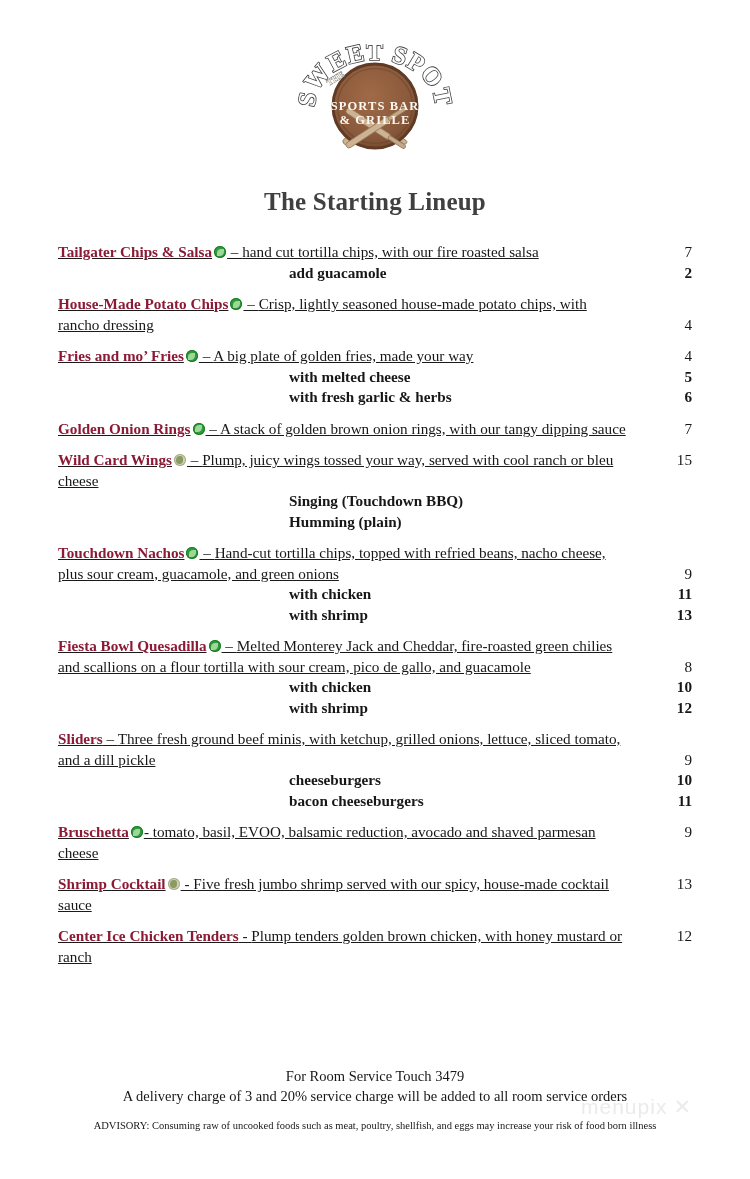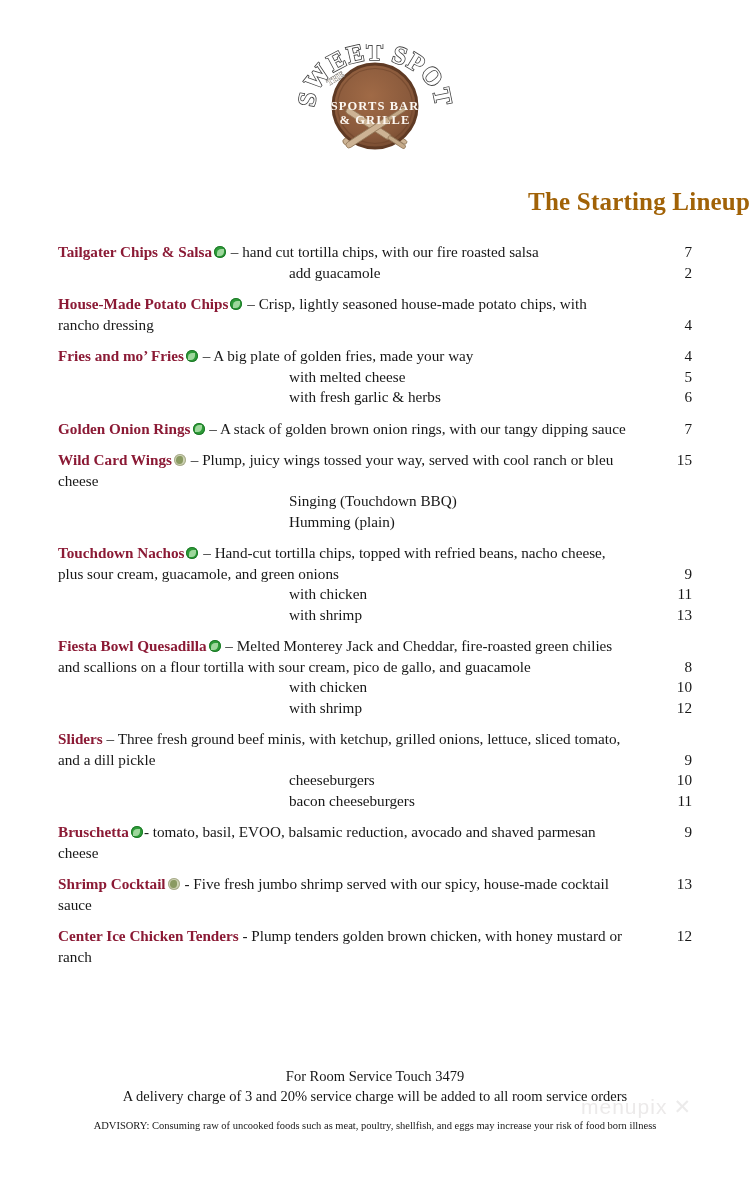--- a/index.html
+++ b/index.html
@@ -31,22 +31,22 @@
   }
   .logo {
     position: relative;
     width: 160px;
     height: 122px;
   }
   .logo svg { display: block; width: 160px; height: 122px; }
 
   
   .section-heading {
-    text-align: right;
-    color: #a16207;
+    text-align: center;
+    color: #404040;
     font-weight: bold;
     font-size: 25px;
     letter-spacing: 0.2px;
     margin: 22px 0 12px 0;
     font-family: "Liberation Serif", "DejaVu Serif", serif;
   }
 
   
   .menu {
     margin: 26px 58px 0 58px;
@@ -57,20 +57,21 @@
     margin-bottom: 11px;
     position: relative;
   }
 
   .item-line {
     position: relative;
     font-size: 15.2px;
     line-height: 20.5px;
     padding-right: 62px;
     text-align: left;
+    text-decoration: underline;
   }
 
   .item-name {
     color: #8b1a35;
     font-weight: bold;
     font-size: 15.2px;
   }
 
   .item-desc {
     color: #171717;
@@ -96,20 +97,21 @@
   }
 
   
   .sub-line {
     position: relative;
     padding-left: 231px;
     padding-right: 62px;
     font-size: 15.2px;
     line-height: 20.5px;
     color: #171717;
+    font-weight: bold;
   }
   .sub-line .price { top: 0; }
 
   
   .diet-icon {
     display: inline-block;
     width: 12px;
     height: 12px;
     border-radius: 50%;
     vertical-align: -1px;

